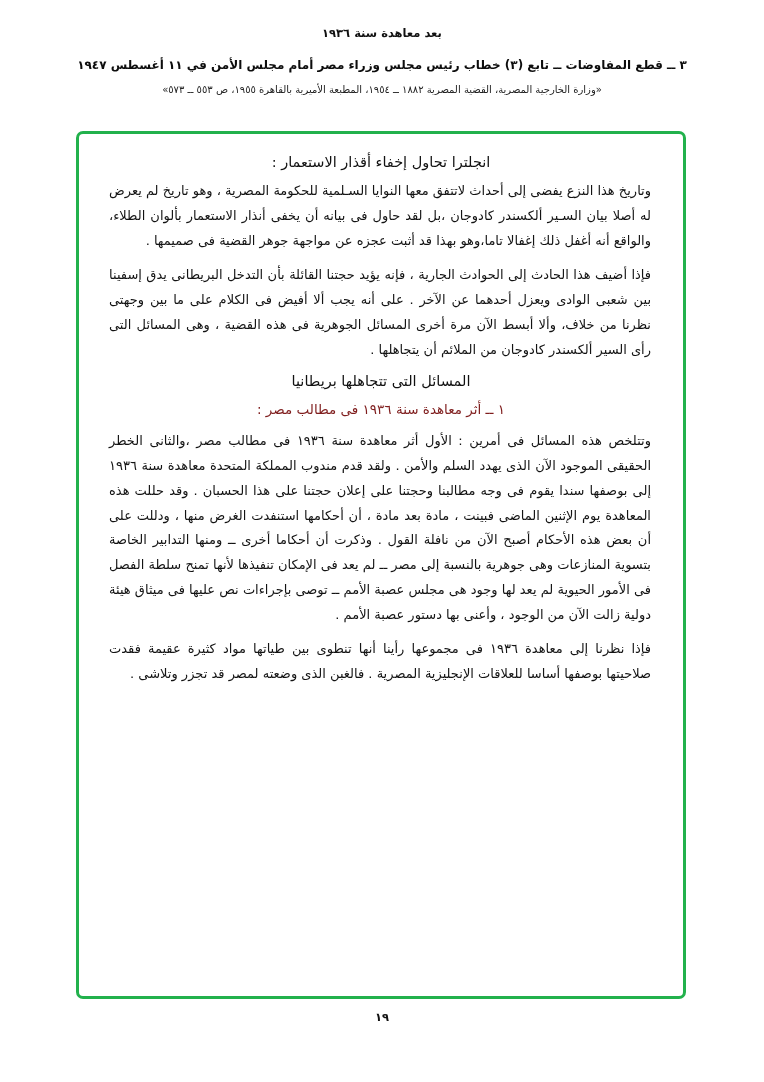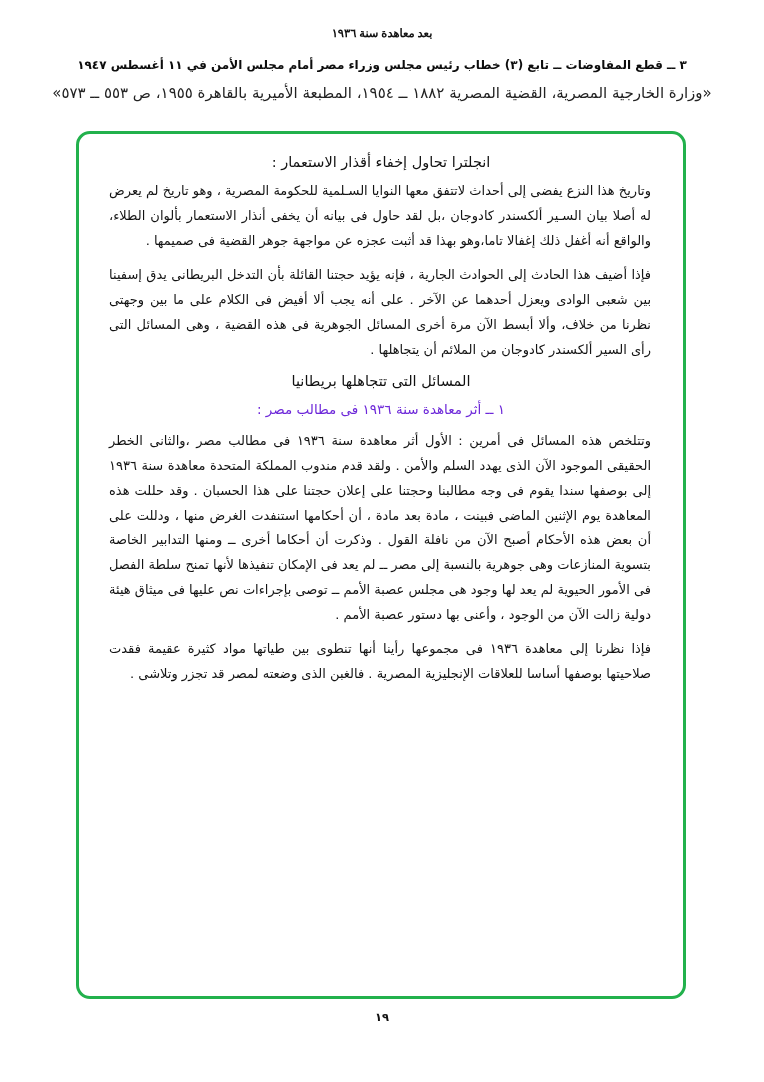--- a/index.html
+++ b/index.html
@@ -22,44 +22,43 @@
   }
   .header-block {
     text-align: center;
     padding-top: 26px;
   }
   .running-head {
     font-size: 11.5px;
     font-weight: bold;
     letter-spacing: 0.2px;
     color: #111;
-    font-family: Liberation Serif, serif;
   }
   .doc-title {
     font-size: 12px;
     font-weight: bold;
     margin-top: 17px;
     color: #0d0d0d;
     padding: 0 34px;
     line-height: 1.35;
   }
   .source-line {
-    font-size: 15px;
+    font-size: 10px;
     margin-top: 11px;
     color: #222;
     padding: 0 24px;
   }
   .framed {
     position: absolute;
     left: 76px;
     top: 131px;
     width: 610px;
     height: 868px;
     border: 3px solid #22b14c;
-    border-radius: 14px;
+    border-radius: 7px;
     box-sizing: border-box;
     background: #fff;
   }
   .framed-inner {
     padding: 18px 26px 10px 26px;
     box-sizing: border-box;
     height: 100%;
     overflow: hidden;
   }
   .sub-head {
@@ -75,21 +74,21 @@
     line-height: 1.92;
     text-align: justify;
     text-align-last: right;
     margin: 9px 6px 9px 4px;
     color: #131313;
   }
   .item-line {
     font-size: 13.5px;
     margin: 12px 0 12px 0;
     text-align: center;
-    color: #6d28d9;
+    color: #7f1d1d;
   }
   .folio {
     position: absolute;
     top: 1010px;
     left: 0;
     width: 100%;
     text-align: center;
     font-size: 11.5px;
     font-weight: bold;
     color: #111;

